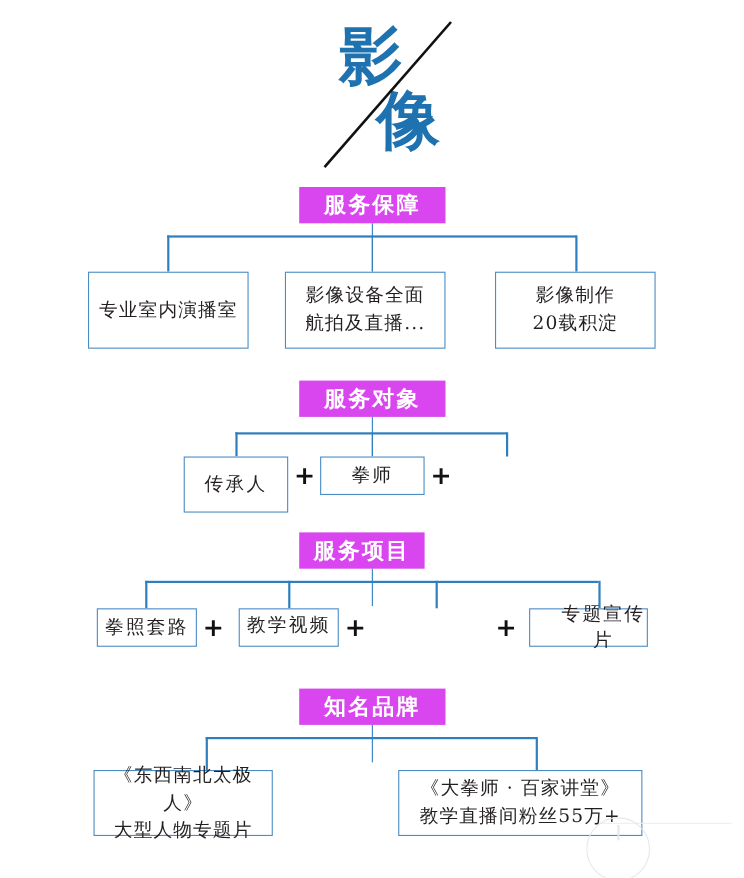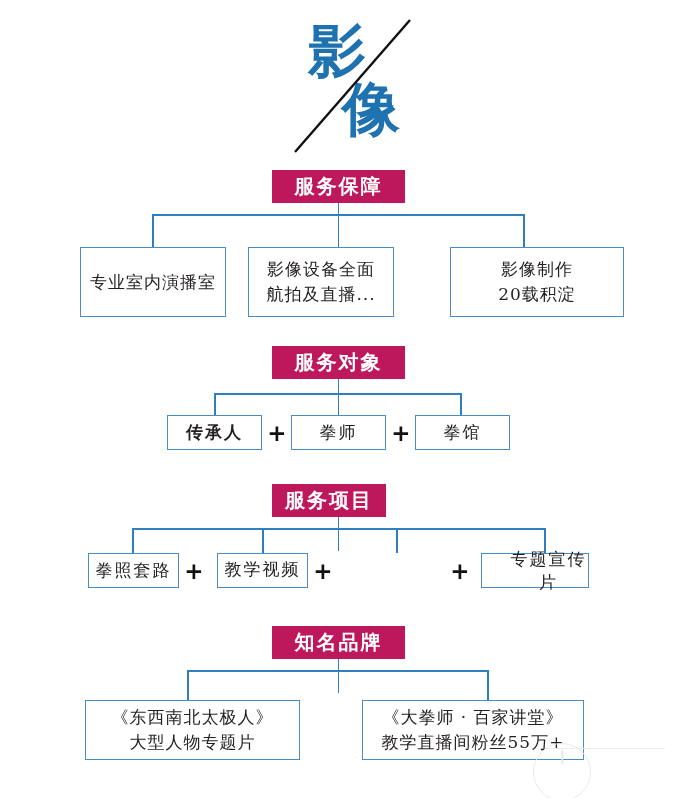--- a/index.html
+++ b/index.html
@@ -24,21 +24,21 @@
     letter-spacing:0;
   }
   .title-char.top{left:38px;top:14px;}
   .title-char.bottom{left:72px;top:72px;}
   .title-slash{position:absolute;left:0;top:0;width:160px;height:150px;}
 
   
   .hdr{
     position:absolute;
     height:33px;
-    background:#be185d;
+    background:#d946ef;
     color:#ffffff;
     font-size:20px;
     font-weight:700;
     letter-spacing:2px;
     display:flex;
     align-items:center;
     justify-content:center;
     box-sizing:border-box;
   }
 
@@ -116,38 +116,37 @@
 
   <div class="hdr" style="left:272px;top:170px;width:133px;">服务保障</div>
 
   <div class="conn v" style="left:337.5px;top:203px;height:44px;"></div>
   <div class="conn h" style="left:152px;top:214px;width:372px;"></div>
   <div class="conn v" style="left:152px;top:214px;height:33px;"></div>
   <div class="conn v" style="left:337.5px;top:214px;height:33px;"></div>
   <div class="conn v" style="left:523px;top:214px;height:33px;"></div>
 
   <div class="box tall" style="left:80px;top:247px;width:146px;height:70px;">专业室内演播室</div>
-  <div class="box tall" style="left:248px;top:247px;width:146px;height:70px;">影像设备全面
+  <div class="box tall" style="left:259px;top:247px;width:146px;height:70px;">影像设备全面
 航拍及直播...</div>
-  <div class="box tall" style="left:450px;top:247px;width:174px;height:70px;">影像制作
+  <div class="box tall" style="left:450px;top:247px;width:146px;height:70px;">影像制作
 20载积淀</div>
 
   <div class="hdr" style="left:272px;top:346px;width:133px;text-align:center;">服务对象</div>
 
   <div class="conn v" style="left:337.5px;top:379px;height:36px;"></div>
   <div class="conn h" style="left:214px;top:393px;width:247px;"></div>
   <div class="conn v" style="left:214px;top:393px;height:22px;"></div>
   <div class="conn v" style="left:337.5px;top:393px;height:22px;"></div>
   <div class="conn v" style="left:460px;top:393px;height:22px;"></div>
 
-  <div class="box small" style="left:167px;top:415px;width:95px;height:35px;font-weight:bold;">传承人</div>
+  <div class="box small" style="left:167px;top:415px;width:95px;height:51px;">传承人</div>
   <div class="plus" style="left:268px;top:423px;width:18px;height:20px;">+</div>
   <div class="box small" style="left:291px;top:415px;width:95px;height:35px;">拳师</div>
   <div class="plus" style="left:392px;top:423px;width:18px;height:20px;">+</div>
-  <div class="box small" style="left:415px;top:415px;width:95px;height:35px;">拳馆</div>
 
   <div class="hdr" style="left:272px;top:484px;width:114px;">服务项目</div>
 
   <div class="conn v" style="left:337.5px;top:517px;height:34px;"></div>
   <div class="conn h" style="left:132px;top:528px;width:412px;"></div>
   <div class="conn v" style="left:132px;top:528px;height:25px;"></div>
   <div class="conn v" style="left:262px;top:528px;height:25px;"></div>
   <div class="conn v" style="left:396px;top:528px;height:25px;"></div>
   <div class="conn v" style="left:544px;top:528px;height:25px;"></div>
 
@@ -158,21 +157,21 @@
   <div class="plus" style="left:451px;top:561px;width:18px;height:20px;">+</div>
   <div class="box small" style="left:481px;top:553px;width:108px;height:35px;padding-left:27px;">专题宣传片</div>
 
   <div class="hdr" style="left:272px;top:626px;width:133px;">知名品牌</div>
 
   <div class="conn v" style="left:337.5px;top:659px;height:34px;"></div>
   <div class="conn h" style="left:187px;top:670px;width:301px;"></div>
   <div class="conn v" style="left:187px;top:670px;height:30px;"></div>
   <div class="conn v" style="left:487px;top:670px;height:30px;"></div>
 
-  <div class="box tall" style="left:85px;top:700px;width:215px;height:60px;">《东西南北太极人》
+  <div class="box tall" style="left:85px;top:700px;width:163px;height:60px;">《东西南北太极人》
 大型人物专题片</div>
   <div class="box tall" style="left:362px;top:700px;width:222px;height:60px;">《大拳师 · 百家讲堂》
 教学直播间粉丝55万+</div>
 
   <div class="wm-line"></div>
   <div class="watermark"></div>
 
 </div>
 
 </body></html>

